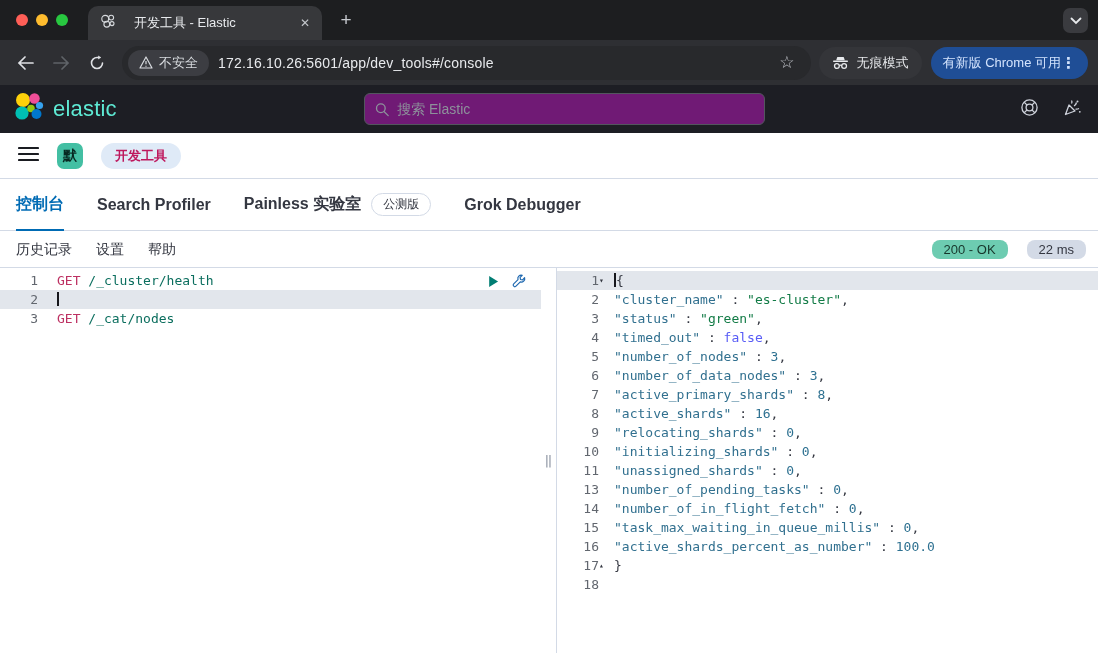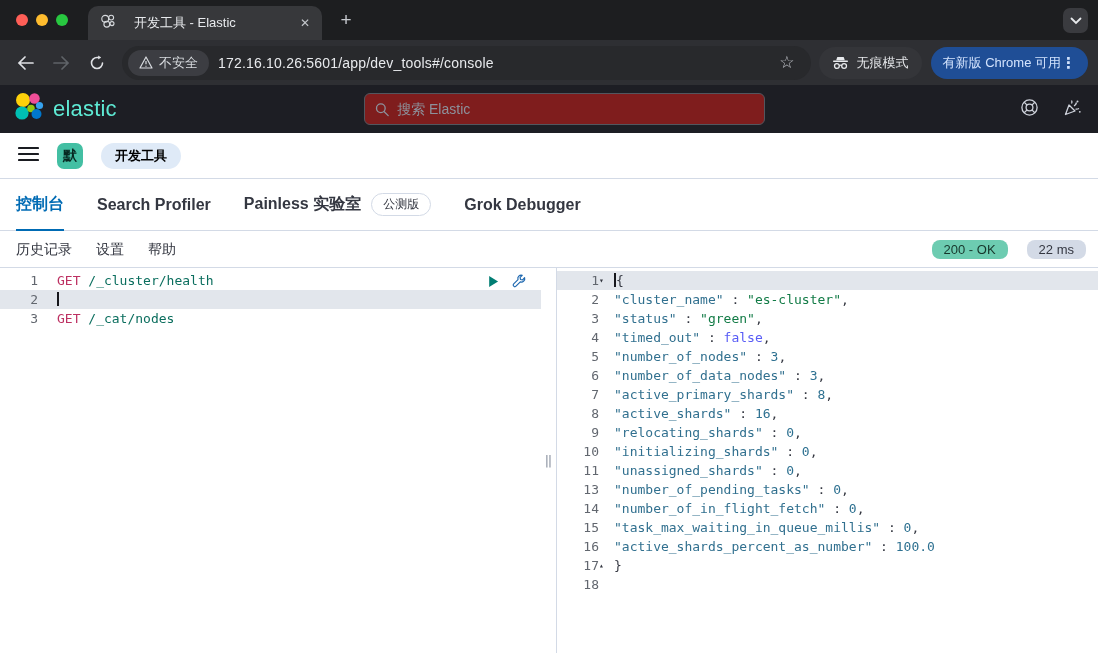--- a/index.html
+++ b/index.html
@@ -34,35 +34,35 @@
   .incog-chip { display:flex; align-items:center; gap:8px; background:#343539; border-radius:16px;
     height:32px; padding:0 13px; color:#e8eaed; font-size:13px; margin-right:9px; }
   .update-pill { display:flex; align-items:center; gap:0; background:#1f4e96; border-radius:16px;
     height:32px; padding:0 12px; color:#d3e3fd; font-size:13px; }
   .menu-dots { color:#d3e3fd; font-size:15px; font-weight:bold; letter-spacing:0; }
 
   
   .kheader { height:48px; background:#1d1e24; display:flex; align-items:center; padding:0 14px; position:relative; }
   .brand { color:#5eead4; font-size:22px; font-weight:500; margin-left:9px; letter-spacing:.2px; }
   .ksearch { position:absolute; left:364px; top:8px; width:401px; height:32px;
-    background:#7f1d1d; border:1px solid #53565e; border-radius:6px;
+    background:#701a75; border:1px solid #53565e; border-radius:6px;
     display:flex; align-items:center; padding:8px 10px; gap:8px; }
   .ksearch input { background:transparent; border:none; outline:none; color:#aeb4bf;
     font-size:14px; width:100%; font-family:inherit; }
   .ksearch input::placeholder { color:#8d919b; }
   .kicons { position:absolute; right:16px; top:0; height:48px; display:flex; align-items:center; gap:24px; }
 
   
   .knav { height:46px; background:#fff; border-bottom:1px solid #d3dae6; display:flex;
     align-items:center; padding:0 18px; }
   .space-badge { width:26px; height:26px; border-radius:7px; background:#43bfa3; color:#072821;
     font-size:14px; font-weight:bold; display:flex; align-items:center; justify-content:center;
     margin-left:18px; }
   .crumb-pill { margin-left:18px; height:26px; border-radius:13px; background:#dfeaf7;
-    color:#000000; font-size:13px; font-weight:600; display:flex; align-items:center; padding:0 14px; }
+    color:#be185d; font-size:13px; font-weight:600; display:flex; align-items:center; padding:0 14px; }
 
   
   .dtabs { height:52px; background:#fff; border-bottom:1px solid #d3dae6; display:flex;
     align-items:stretch; padding:0 16px; gap:33px; }
   .dtab { display:inline-flex; align-items:center; gap:10px; font-size:16px; font-weight:700;
     color:#343741; position:relative; cursor:pointer; }
   .dtab.active { color:#006bb4; }
   .dtab.active::after { content:''; position:absolute; left:0; right:0; bottom:-1px; height:2px;
     background:#006bb4; }
   .beta-badge { border:1px solid #d3dae6; border-radius:12px; padding:2px 11px; font-size:12px;

